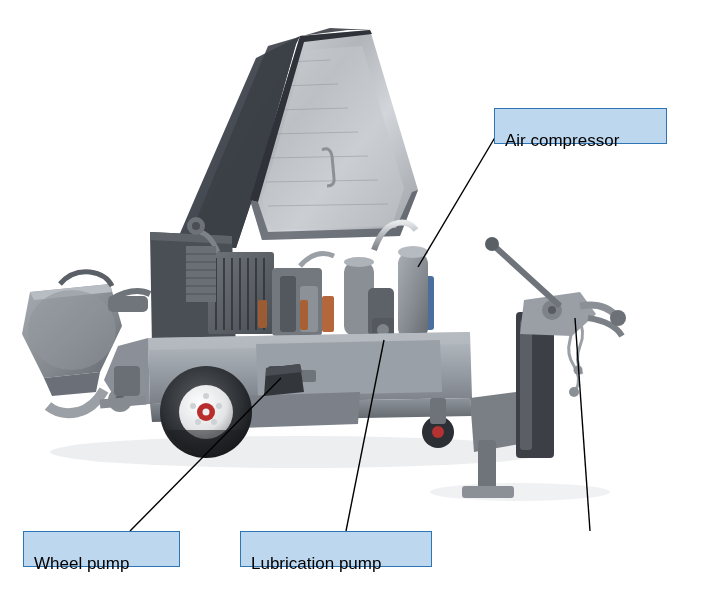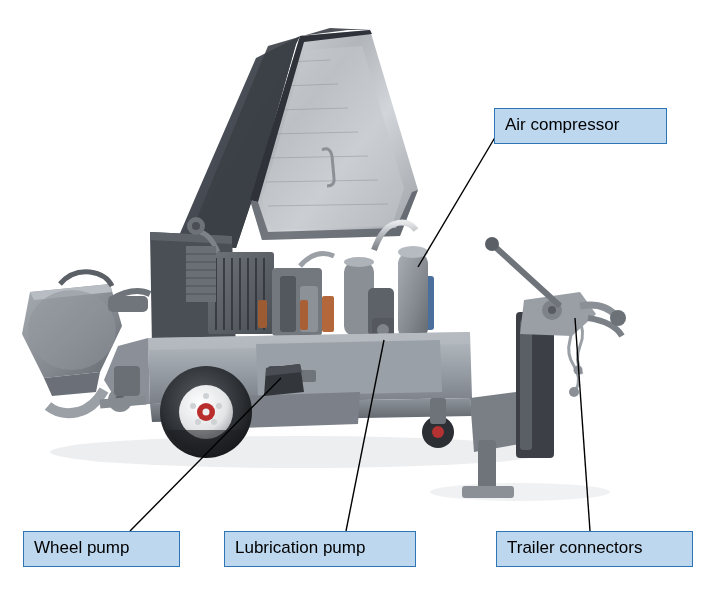--- a/index.html
+++ b/index.html
@@ -25,21 +25,21 @@
     height: 597px;
   }
   
   .label-box {
     position: absolute;
     background: #bdd7ee;
     border: 1px solid #2e75b6;
     color: #000000;
     font-size: 17px;
     line-height: 1.2;
-    padding: 6px 10px 7px 10px;
+    padding: 22px 10px 7px 10px;
     white-space: nowrap;
     box-sizing: border-box;
   }
   .leader {
     position: absolute;
     left: 0;
     top: 0;
     width: 711px;
     height: 597px;
     pointer-events: none;
@@ -274,21 +274,18 @@
   </svg>
 
   <div class="label-box" style="left:494px; top:108px; width:173px; height:36px;">
     <span>Air compressor</span>
   </div>
 
   <div class="label-box" style="left:23px; top:531px; width:157px; height:36px;">
     <span>Wheel pump</span>
   </div>
 
-  <div class="label-box" style="left:224px; top:531px; width:192px; height:36px;">
+  <div class="label-box" style="left:240px; top:531px; width:192px; height:36px;">
     <span>Lubrication pump</span>
   </div>
 
-  <div class="label-box" style="left:496px; top:531px; width:197px; height:36px;">
-    <span>Trailer connectors</span>
-  </div>
 
 </div>
 
 </body></html>

